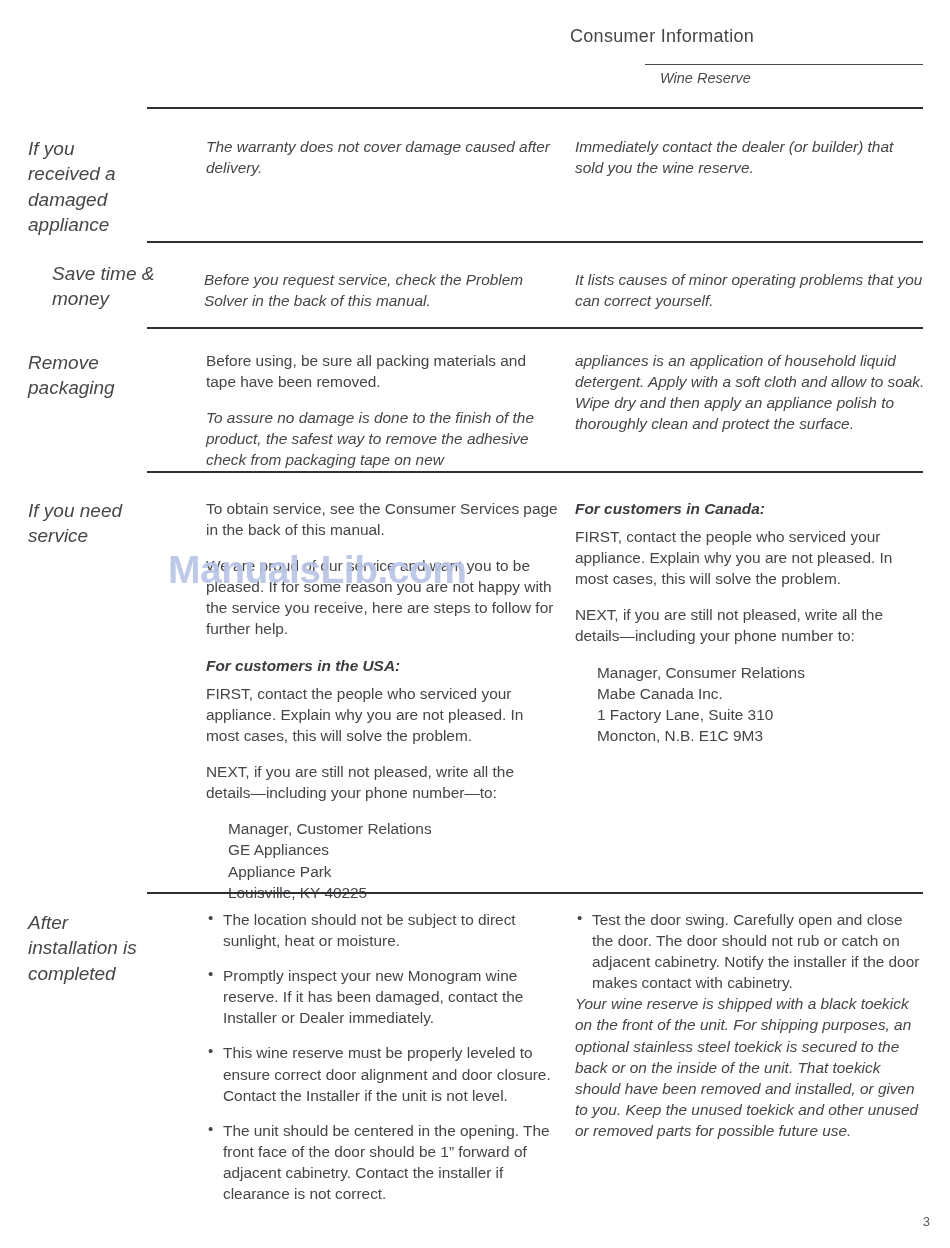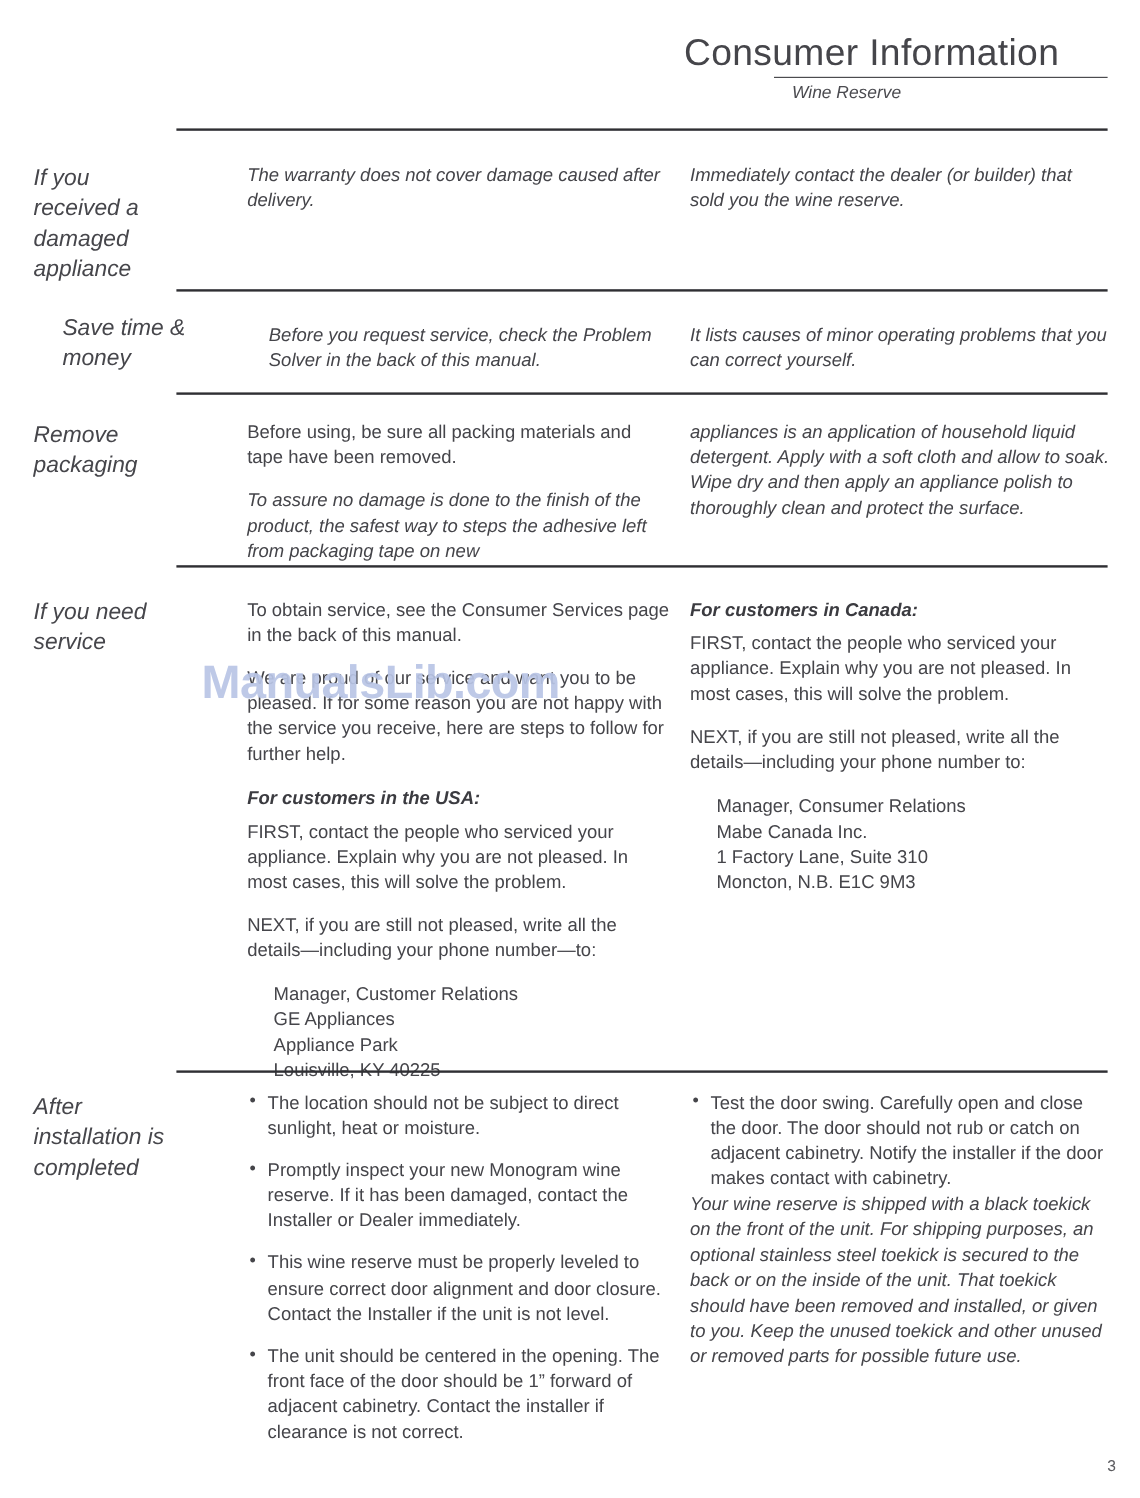--- a/index.html
+++ b/index.html
@@ -26,21 +26,21 @@
     position: absolute;
     left: 0;
     top: 0;
     width: 950px;
     height: 96px;
   }
   .header-title {
     position: absolute;
     left: 570px;
     top: 26px;
-    font-size: 31px;
+    font-size: 18px;
     letter-spacing: 0.3px;
     color: #45454a;
     font-weight: 400;
   }
   .header-rule {
     position: absolute;
     left: 645px;
     top: 64px;
     width: 278px;
     height: 1px;
@@ -85,21 +85,21 @@
   
   .colL, .colR {
     position: absolute;
     font-size: 15.4px;
     line-height: 1.37;
     color: #45454a;
   }
   .colL { left: 206px; width: 352px; }
   .colR { left: 575px; width: 350px; }
 
-  .colL.indent { left: 224px; }
+  .colL.indent { left: 204px; }
 
   p.blk {
     margin: 0 0 15px 0;
   }
   p.blk:last-child { margin-bottom: 0; font-style: italic; }
 
   .bold-it {
     font-weight: bold;
     font-style: italic;
     display: block;
@@ -194,21 +194,21 @@
   </div>
   <div class="colR" style="top:269px;">
     <p class="blk">It lists causes of minor operating problems that you can correct yourself.</p>
   </div>
 
   <div class="rule rule-r2"></div>
 
   <div class="sec-label" style="top:350px;">Remove packaging</div>
   <div class="colL" style="top:350px;">
     <p class="blk">Before using, be sure all packing materials and tape have been removed.</p>
-    <p class="blk">To assure no damage is done to the finish of the product, the safest way to steps the adhesive left from packaging tape on new</p>
+    <p class="blk">To assure no damage is done to the finish of the product, the safest way to remove the adhesive check from packaging tape on new</p>
   </div>
   <div class="colR" style="top:350px;">
     <p class="blk">appliances is an application of household liquid detergent. Apply with a soft cloth and allow to soak. Wipe dry and then apply an appliance polish to thoroughly clean and protect the surface.</p>
   </div>
 
   <div class="rule rule-r3"></div>
 
   <div class="sec-label" style="top:498px;">If you need service</div>
   <div class="colL" style="top:498px;">
     <p class="blk">To obtain service, see the Consumer Services page in the back of this manual.</p>

